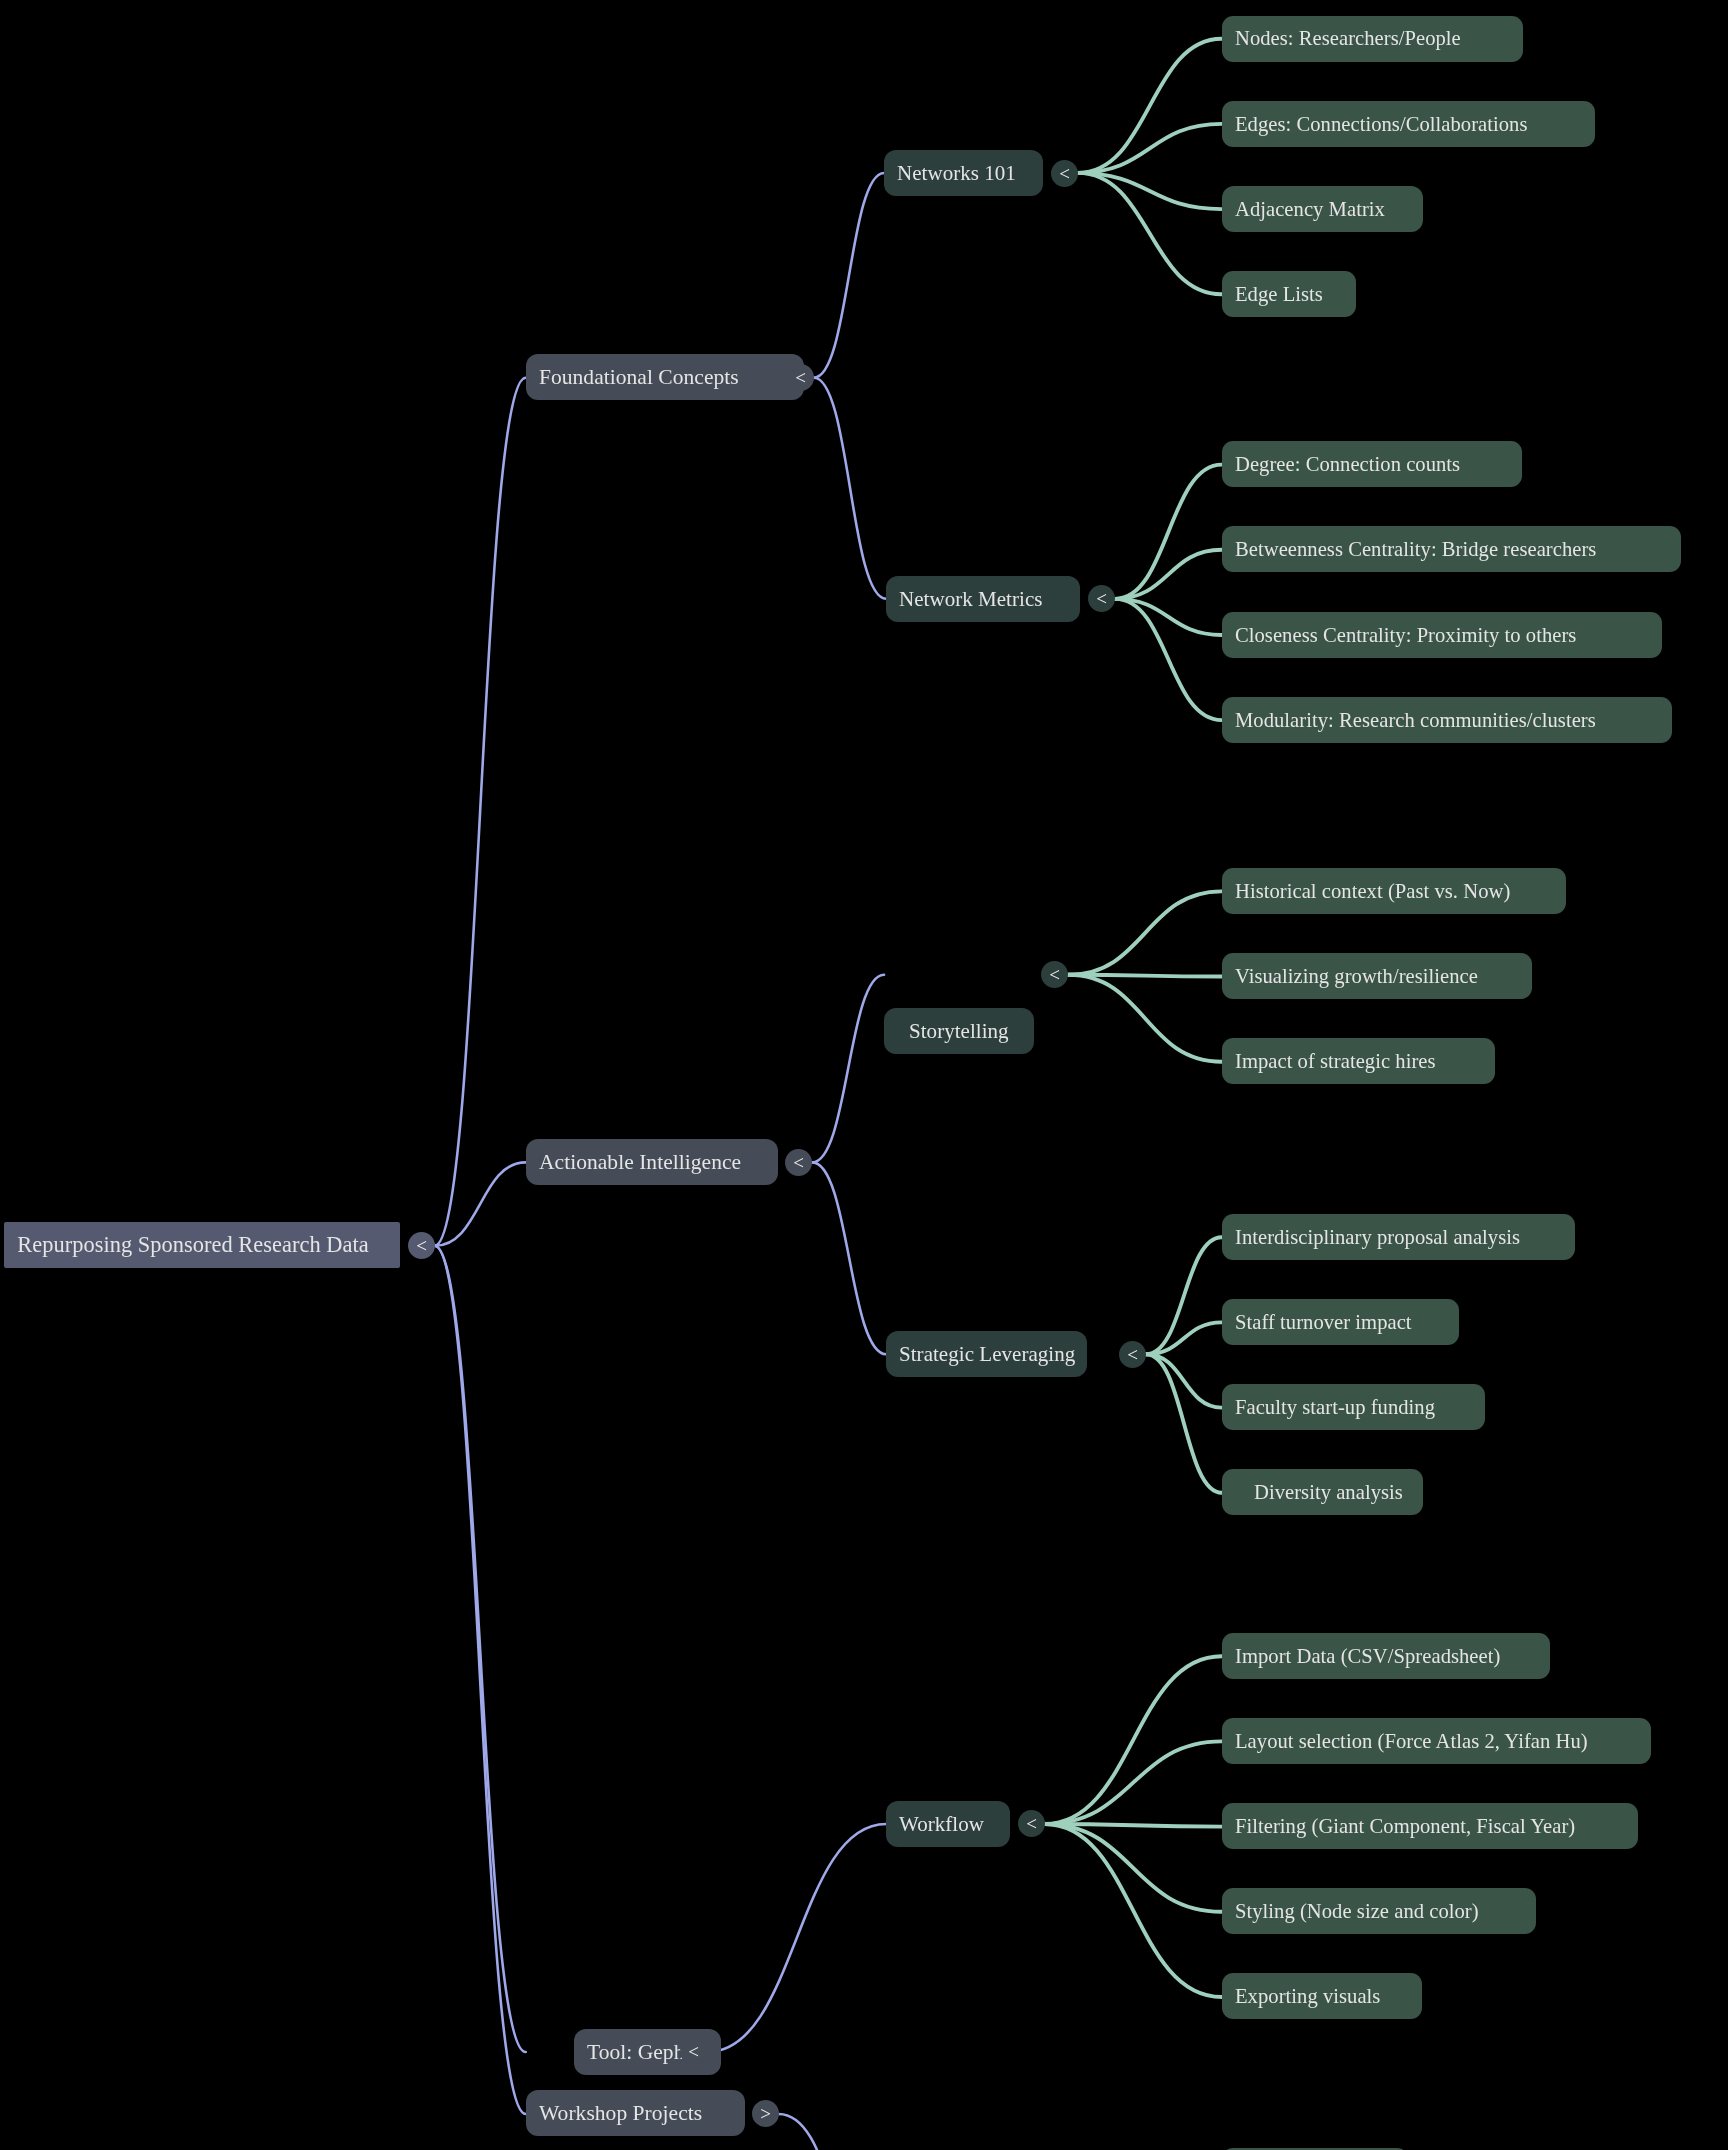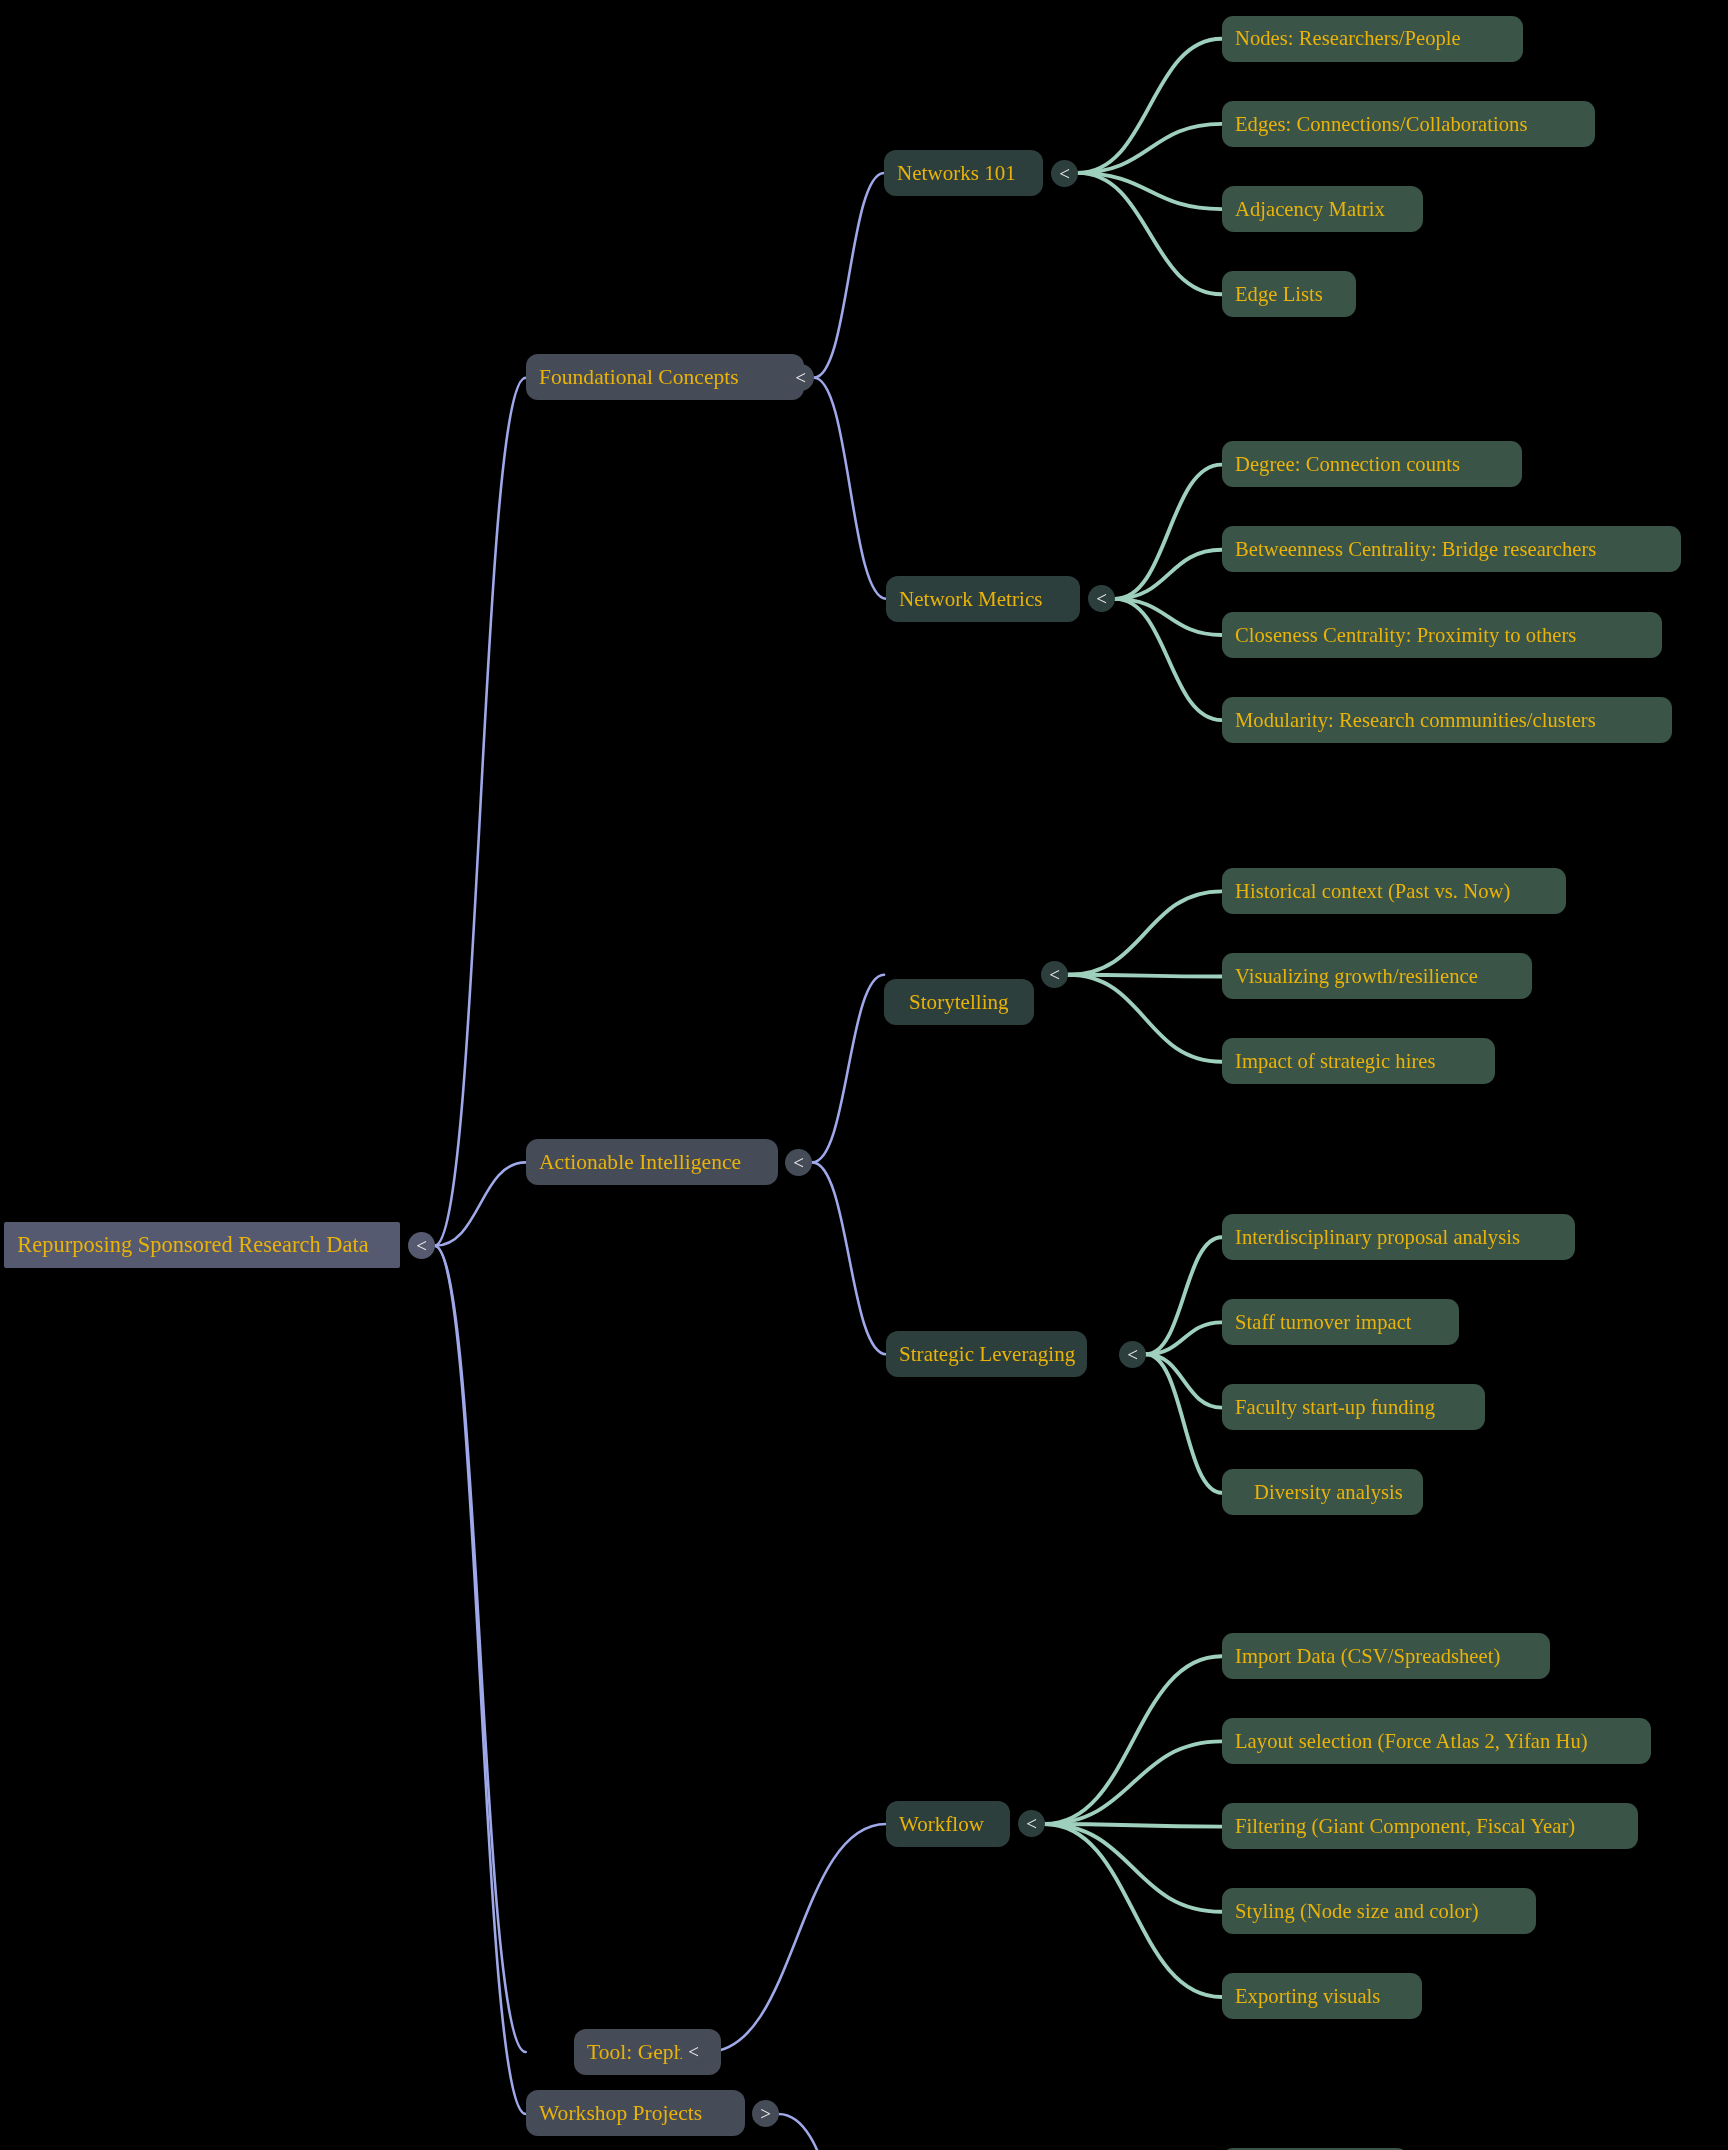--- a/index.html
+++ b/index.html
@@ -21,21 +21,21 @@
     width: 1729px;
     height: 2468px;
     pointer-events: none;
   }
   .node {
     position: absolute;
     box-sizing: border-box;
     display: flex;
     align-items: center;
     border-radius: 11.2px;
-    color: #eab308;
+    color: #e5e5e5;
     white-space: nowrap;
     letter-spacing: 0.04px;
   }
   .node .label {
     display: block;
     width: 100%;
   }
   .n-root {
     background: #555a70;
     padding: 0 13px;
@@ -154,21 +154,21 @@
       <div class="node n-leaf" style="left: 1222px; top: 612px; width: 440px; height: 46px;">
         <span class="label">Closeness Centrality: Proximity to others</span>
       </div>
       <div class="node n-leaf" style="left: 1222px; top: 697px; width: 450px; height: 46px;">
         <span class="label">Modularity: Research communities/clusters</span>
       </div>
       <div class="node n-l1" style="left: 526px; top: 1139px; width: 252px; height: 46px;">
         <span class="label">Actionable Intelligence</span>
       </div>
       <div class="toggle t-l1" style="left: 785px; top: 1149px; width: 27px; height: 27px;">&lt;</div>
-      <div class="node n-l2" style="left: 884px; top: 979px; width: 150px; height: 46px; padding-left: 25px;">
+      <div class="node n-l2" style="left: 884px; top: 1008px; width: 150px; height: 46px; padding-left: 25px;">
         <span class="label">Storytelling</span>
       </div>
       <div class="toggle t-l2" style="left: 1041px; top: 961px; width: 27px; height: 27px;">&lt;</div>
       <div class="node n-leaf" style="left: 1222px; top: 868px; width: 344px; height: 46px;">
         <span class="label">Historical context (Past vs. Now)</span>
       </div>
       <div class="node n-leaf" style="left: 1222px; top: 953px; width: 310px; height: 46px;">
         <span class="label">Visualizing growth/resilience</span>
       </div>
       <div class="node n-leaf" style="left: 1222px; top: 1038px; width: 273px; height: 46px;">

